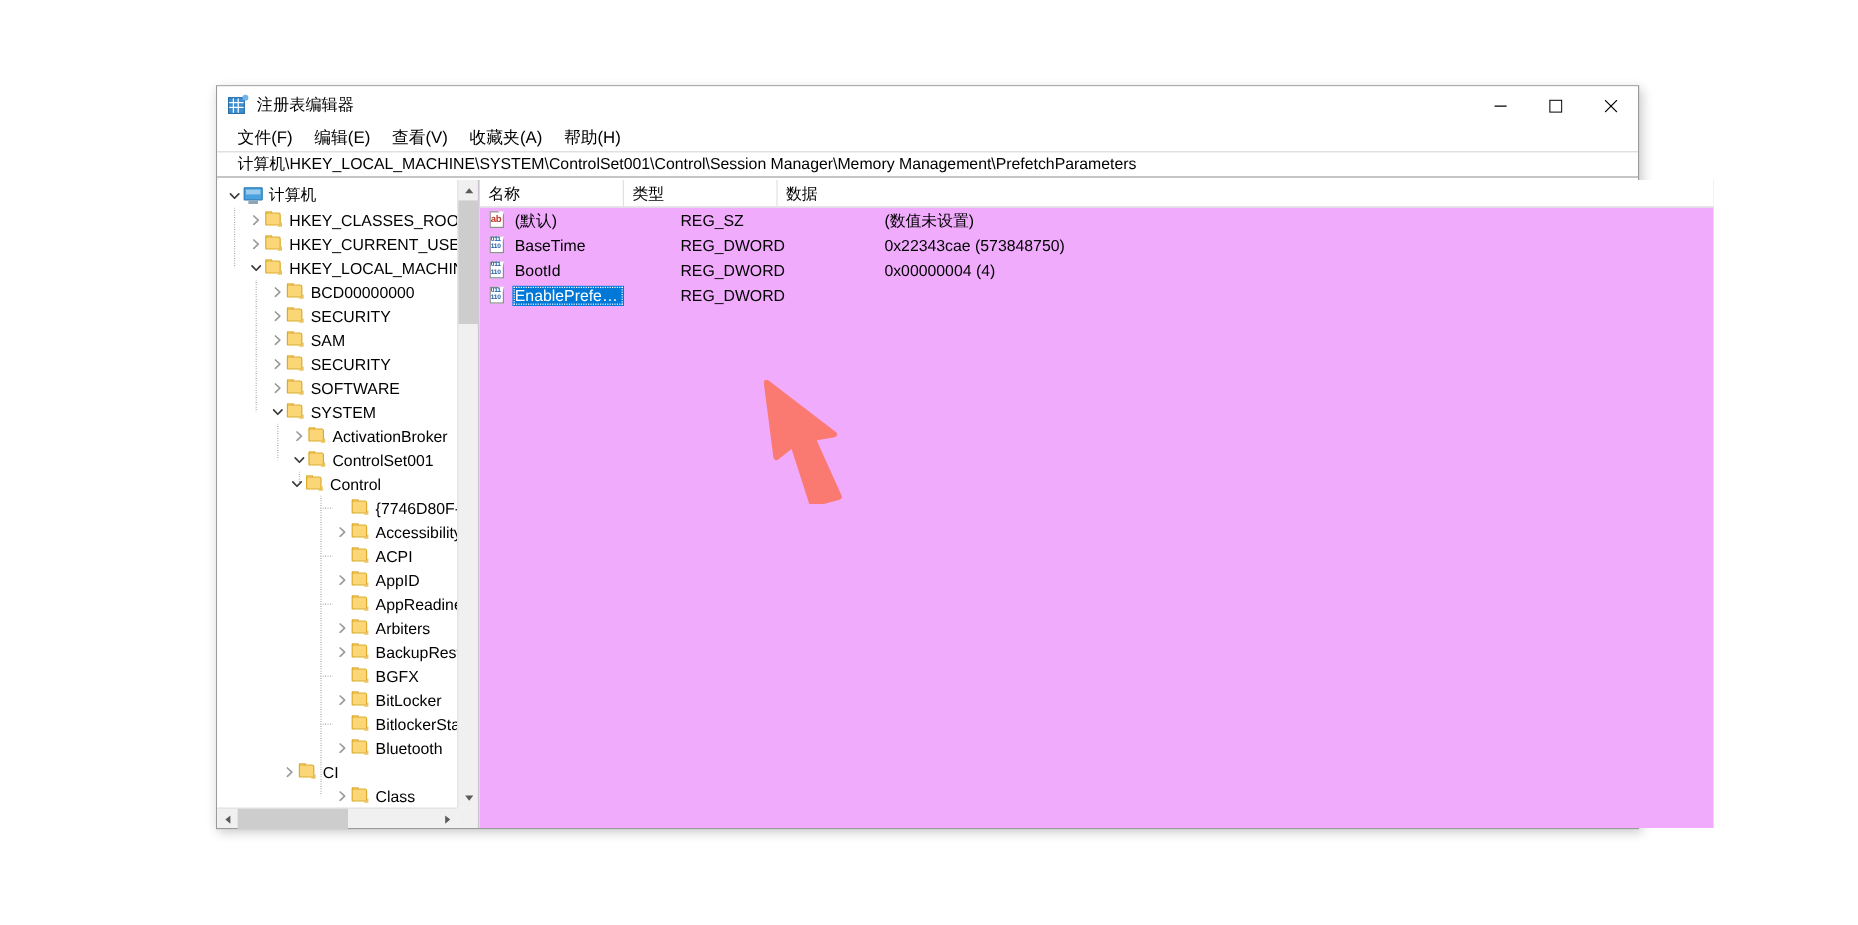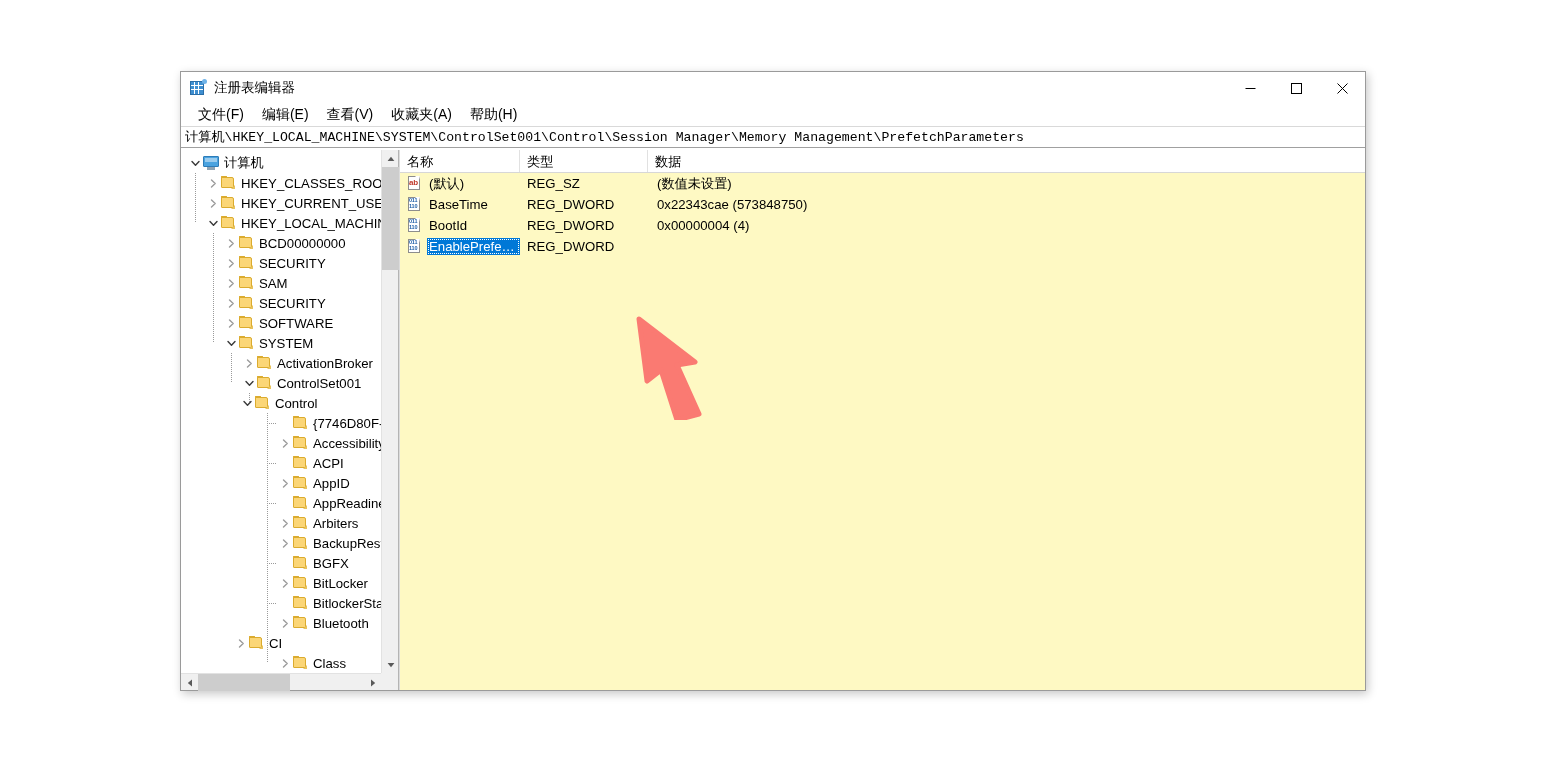--- a/index.html
+++ b/index.html
@@ -83,23 +83,22 @@
     cursor: default;
   }
 
   
   #address-bar {
     height: 22px;
     border-top: 1px solid #d9d9d9;
     border-bottom: 1px solid #a0a0a0;
     display: flex;
     align-items: center;
-    padding-left: 4px;
+    padding-left: 17px;
     background: #ffffff;
-    font-family: Liberation Mono, monospace;
   }
   #address-text {
     font-size: 13.2px;
     color: #000000;
     white-space: nowrap;
     overflow: hidden;
   }
 
   
   #window-body {
@@ -232,21 +231,21 @@
   }
   .sb-thumb {
     position: absolute;
     background: #cdcdcd;
     cursor: default;
   }
 
   
   #list-pane {
     flex: 1;
-    background: #fef9c3;
+    background: #f0abfc;
     position: relative;
     border-left: 1px solid #dcdcdc;
   }
   #list-header {
     height: 23px;
     display: flex;
     background: #ffffff;
     border-bottom: 1px solid #d7d7d7;
   }
   .col-head {
@@ -262,20 +261,21 @@
   .col-type { width: 128px; }
   .col-data { width: 700px; border-right: none; }
 
   #list-rows { position: relative; }
   .list-row {
     height: 21px;
     display: flex;
     align-items: center;
     white-space: nowrap;
     cursor: default;
+    gap: 40px;
   }
   .cell {
     font-size: 13.2px;
     color: #000000;
     overflow: hidden;
     flex: none;
   }
   .cell-name {
     width: 120px;
     display: flex; align-items: center;

